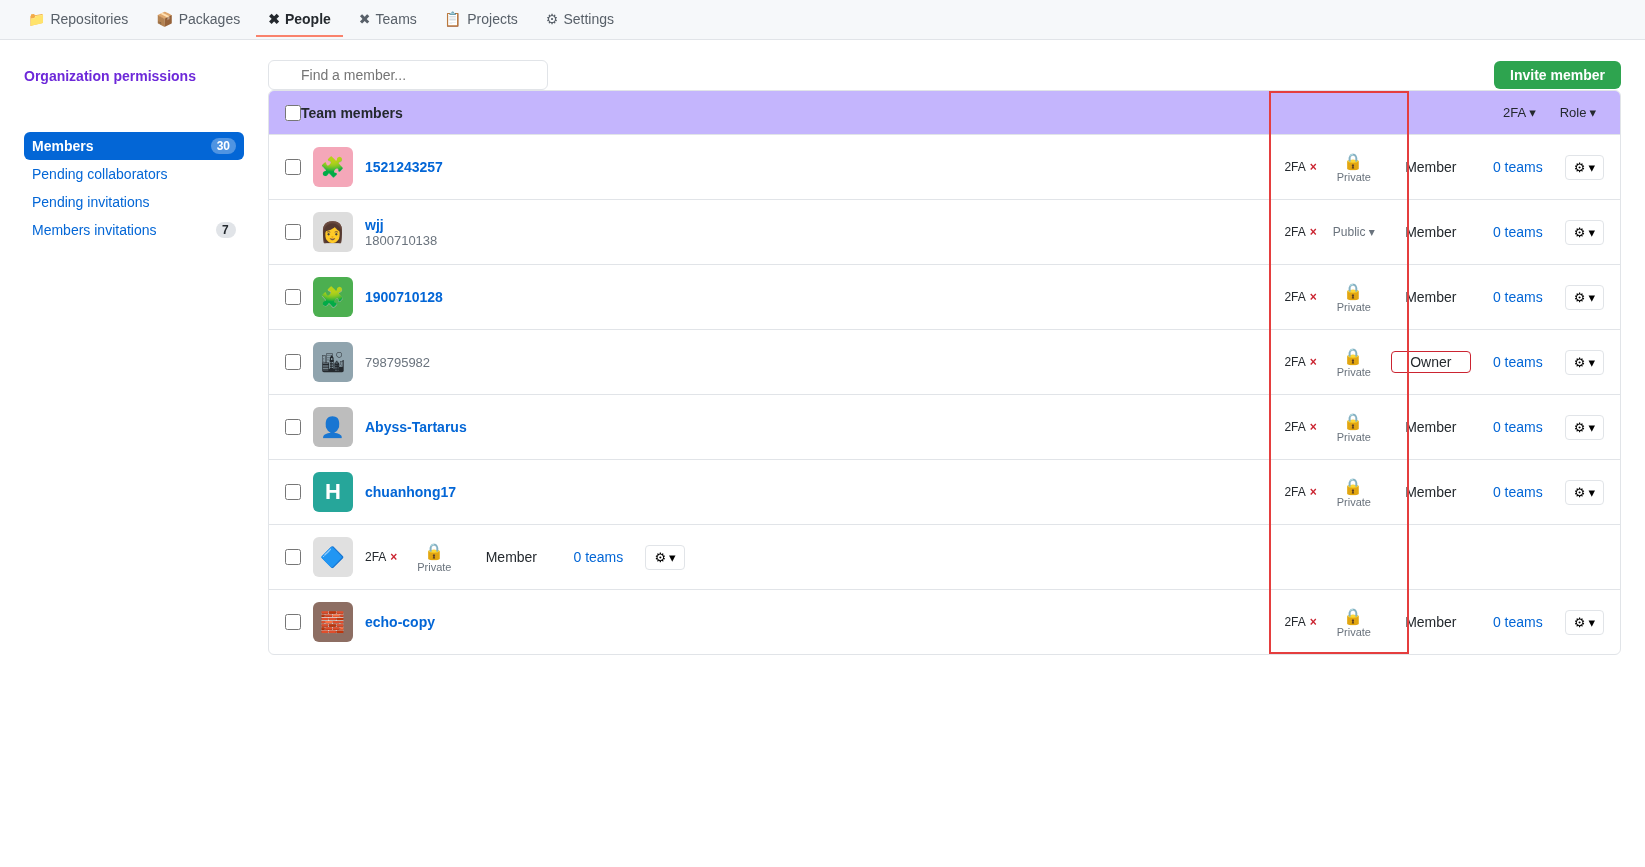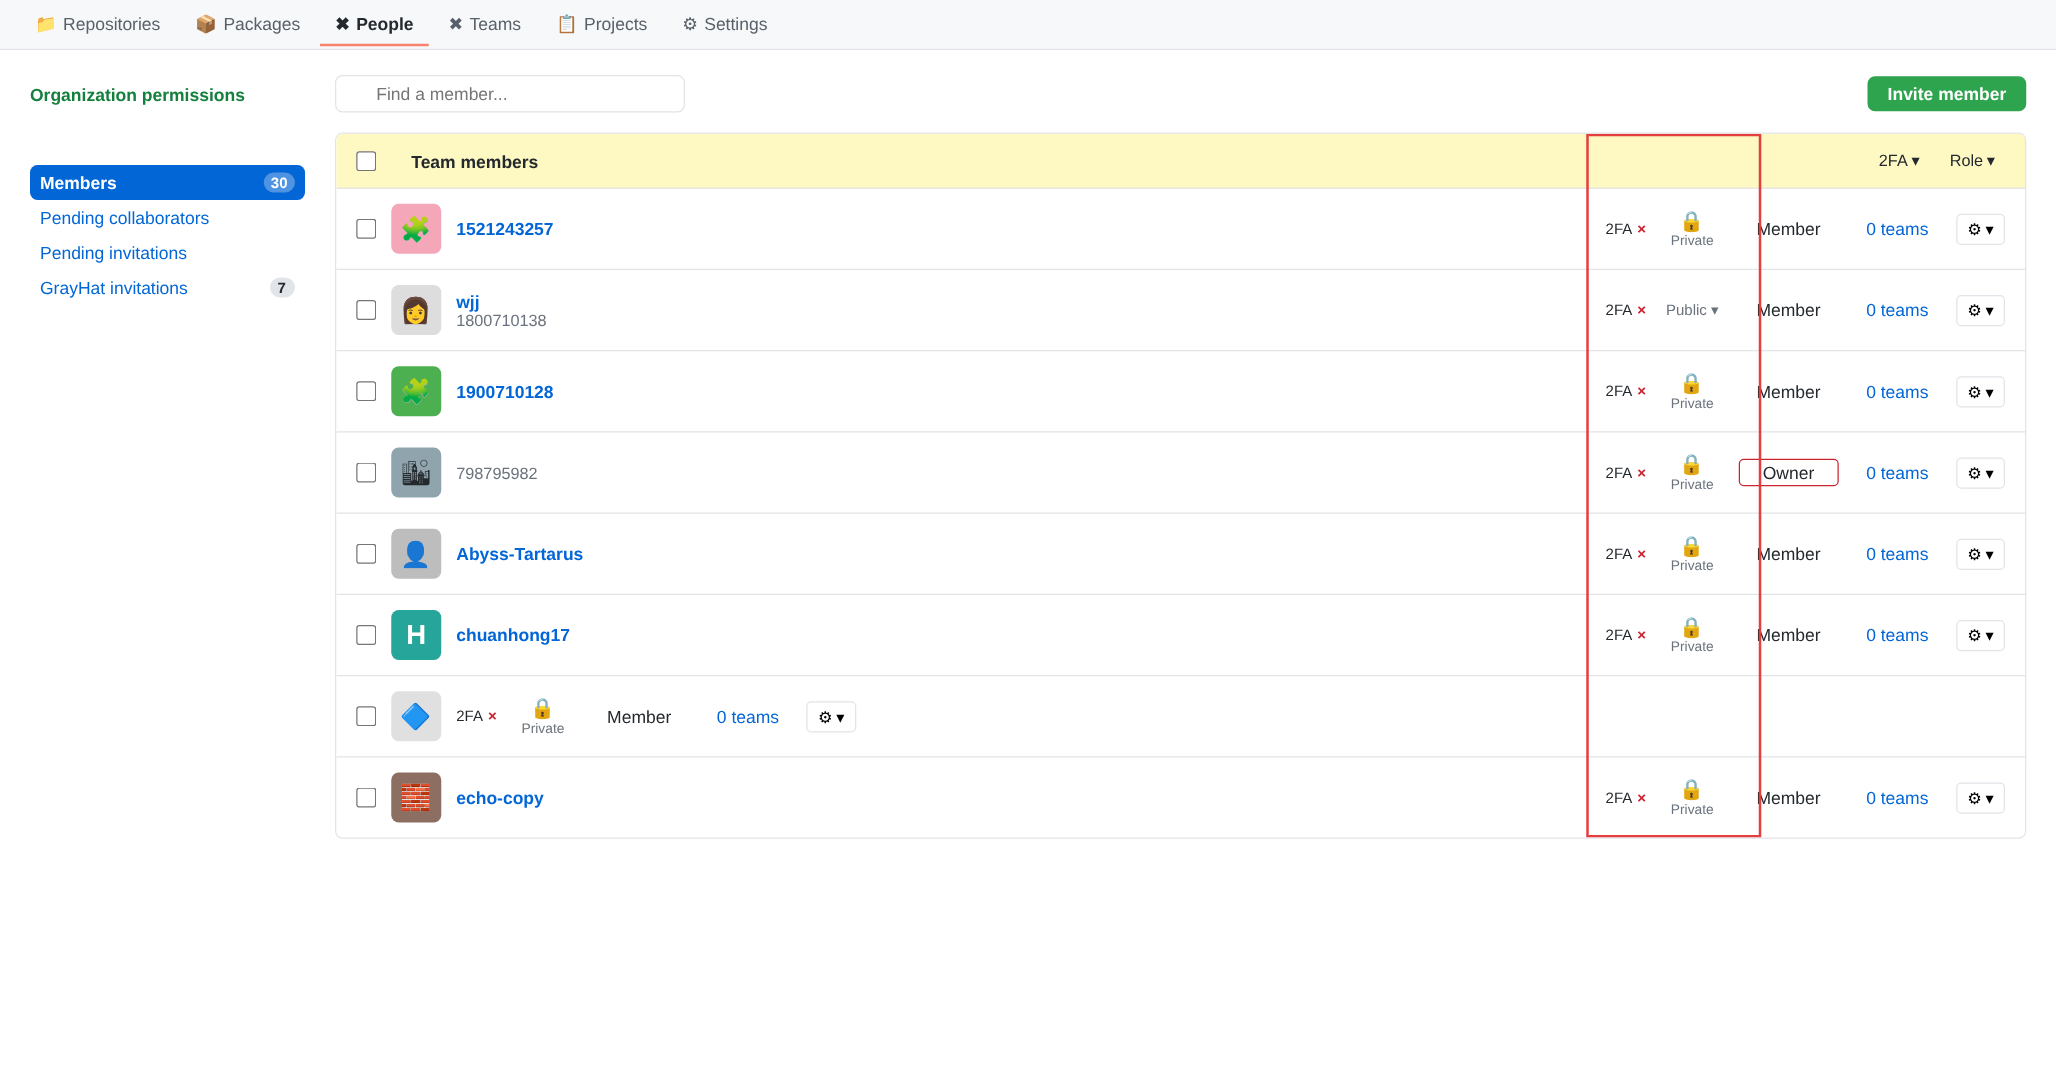--- a/index.html
+++ b/index.html
@@ -38,21 +38,21 @@
     }
 
     .sidebar {
       width: 220px;
       flex-shrink: 0;
     }
 
     .sidebar-title {
       font-size: 14px;
       font-weight: 600;
-      color: #15803d;
+      color: #6d28d9;
       padding: 8px 0;
       margin-bottom: 26px;
     }
 
     .sidebar-item {
       display: flex;
       align-items: center;
       justify-content: space-between;
       padding: 6px 8px;
       border-radius: 6px;
@@ -84,21 +84,20 @@
 
     .content {
       flex: 1;
       min-width: 0;
     }
 
     .content-header {
       display: flex;
       align-items: center;
       justify-content: space-between;
-      margin-bottom: 16px;
     }
 
     .search-input {
       width: 280px;
       padding: 6px 12px 6px 32px;
       border: 1px solid #e1e4e8;
       border-radius: 6px;
       font-size: 14px;
       color: #24292e;
       background: #fff;
@@ -130,23 +129,23 @@
     .members-table {
       border: 1px solid #e1e4e8;
       border-radius: 6px;
       overflow: hidden;
     }
 
     .table-header {
       display: flex;
       align-items: center;
       padding: 10px 16px;
-      background: #fef9c3;
+      background: #c4b5fd;
       border-bottom: 1px solid #e1e4e8;
-      gap: 28px;
+      gap: 0;
     }
 
     .table-header-label {
       font-size: 14px;
       font-weight: 600;
       color: #24292e;
       flex: 1;
     }
 
     .header-filters {
@@ -320,21 +319,21 @@
       <span>Members</span>
       <span class="badge">30</span>
     </a>
     <a class="sidebar-item">
       <span>Pending collaborators</span>
     </a>
     <a class="sidebar-item">
       <span>Pending invitations</span>
     </a>
     <a class="sidebar-item">
-      <span>GrayHat invitations</span>
+      <span>Members invitations</span>
       <span class="badge">7</span>
     </a>
   </div>
 
   <div class="content">
 
     <div class="content-header">
       <div class="search-wrapper">
         <span class="search-icon-pos">🔍</span>
         <input class="search-input" type="text" placeholder="Find a member..." style="">

